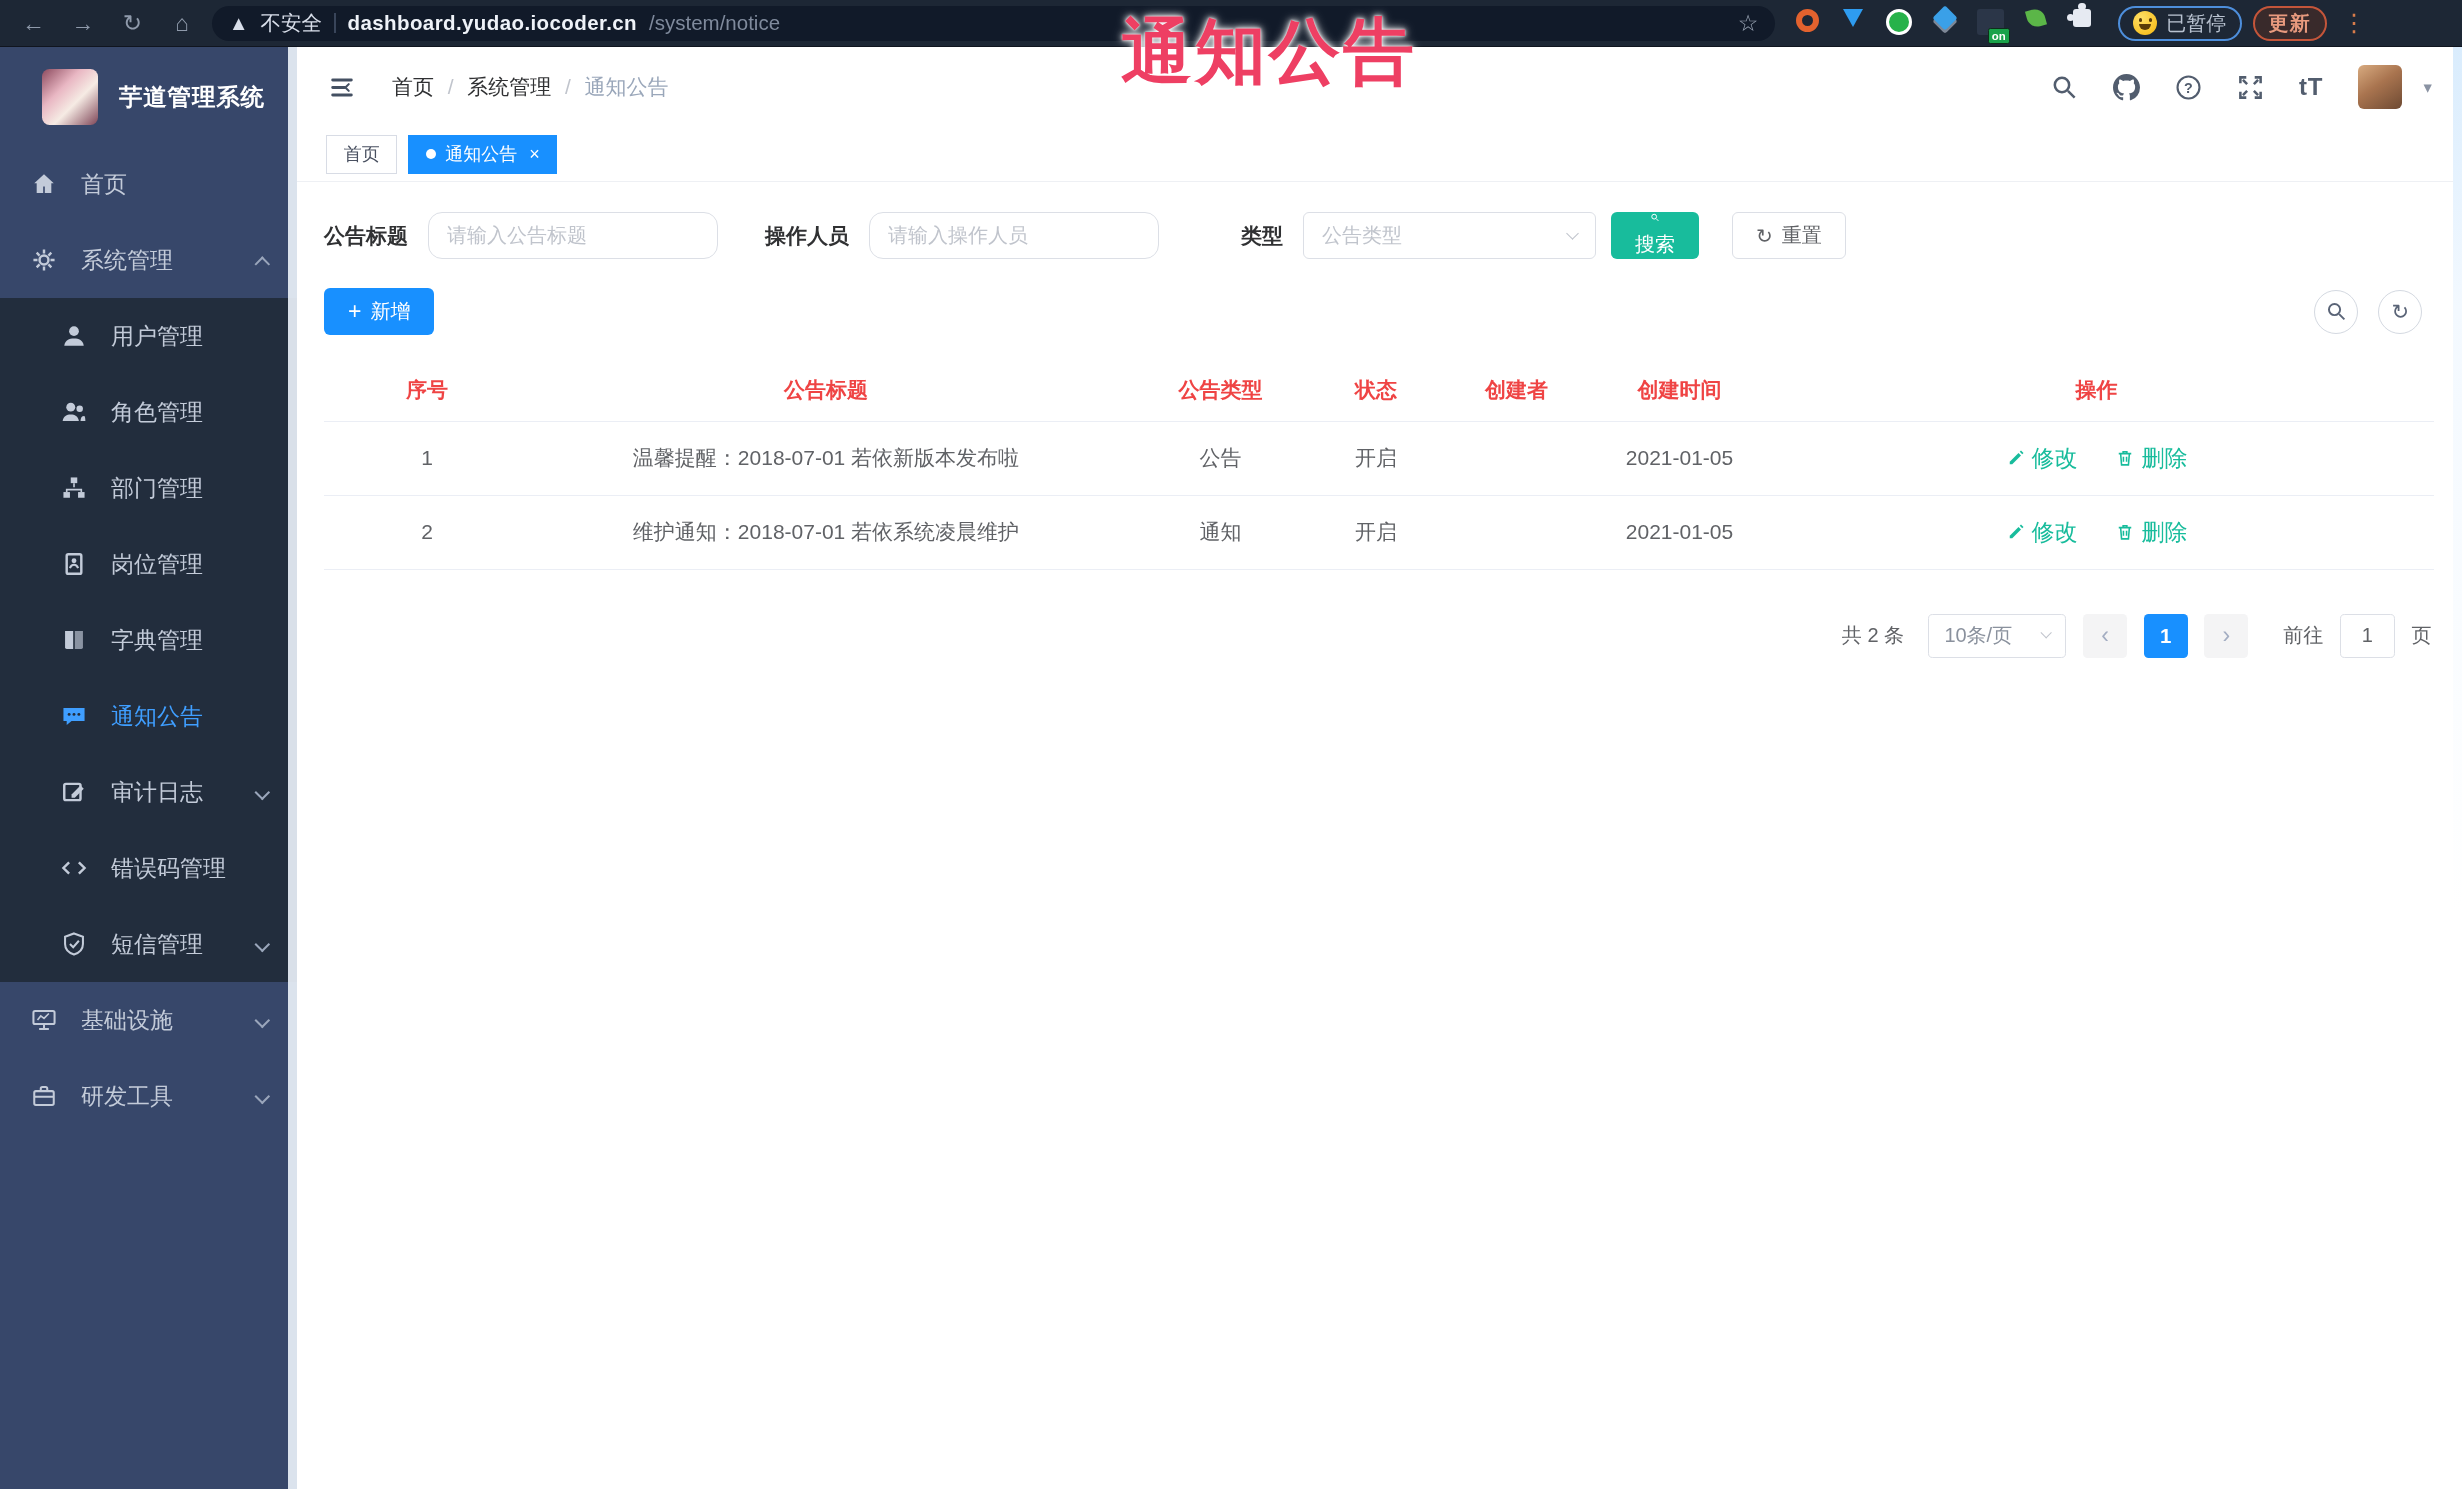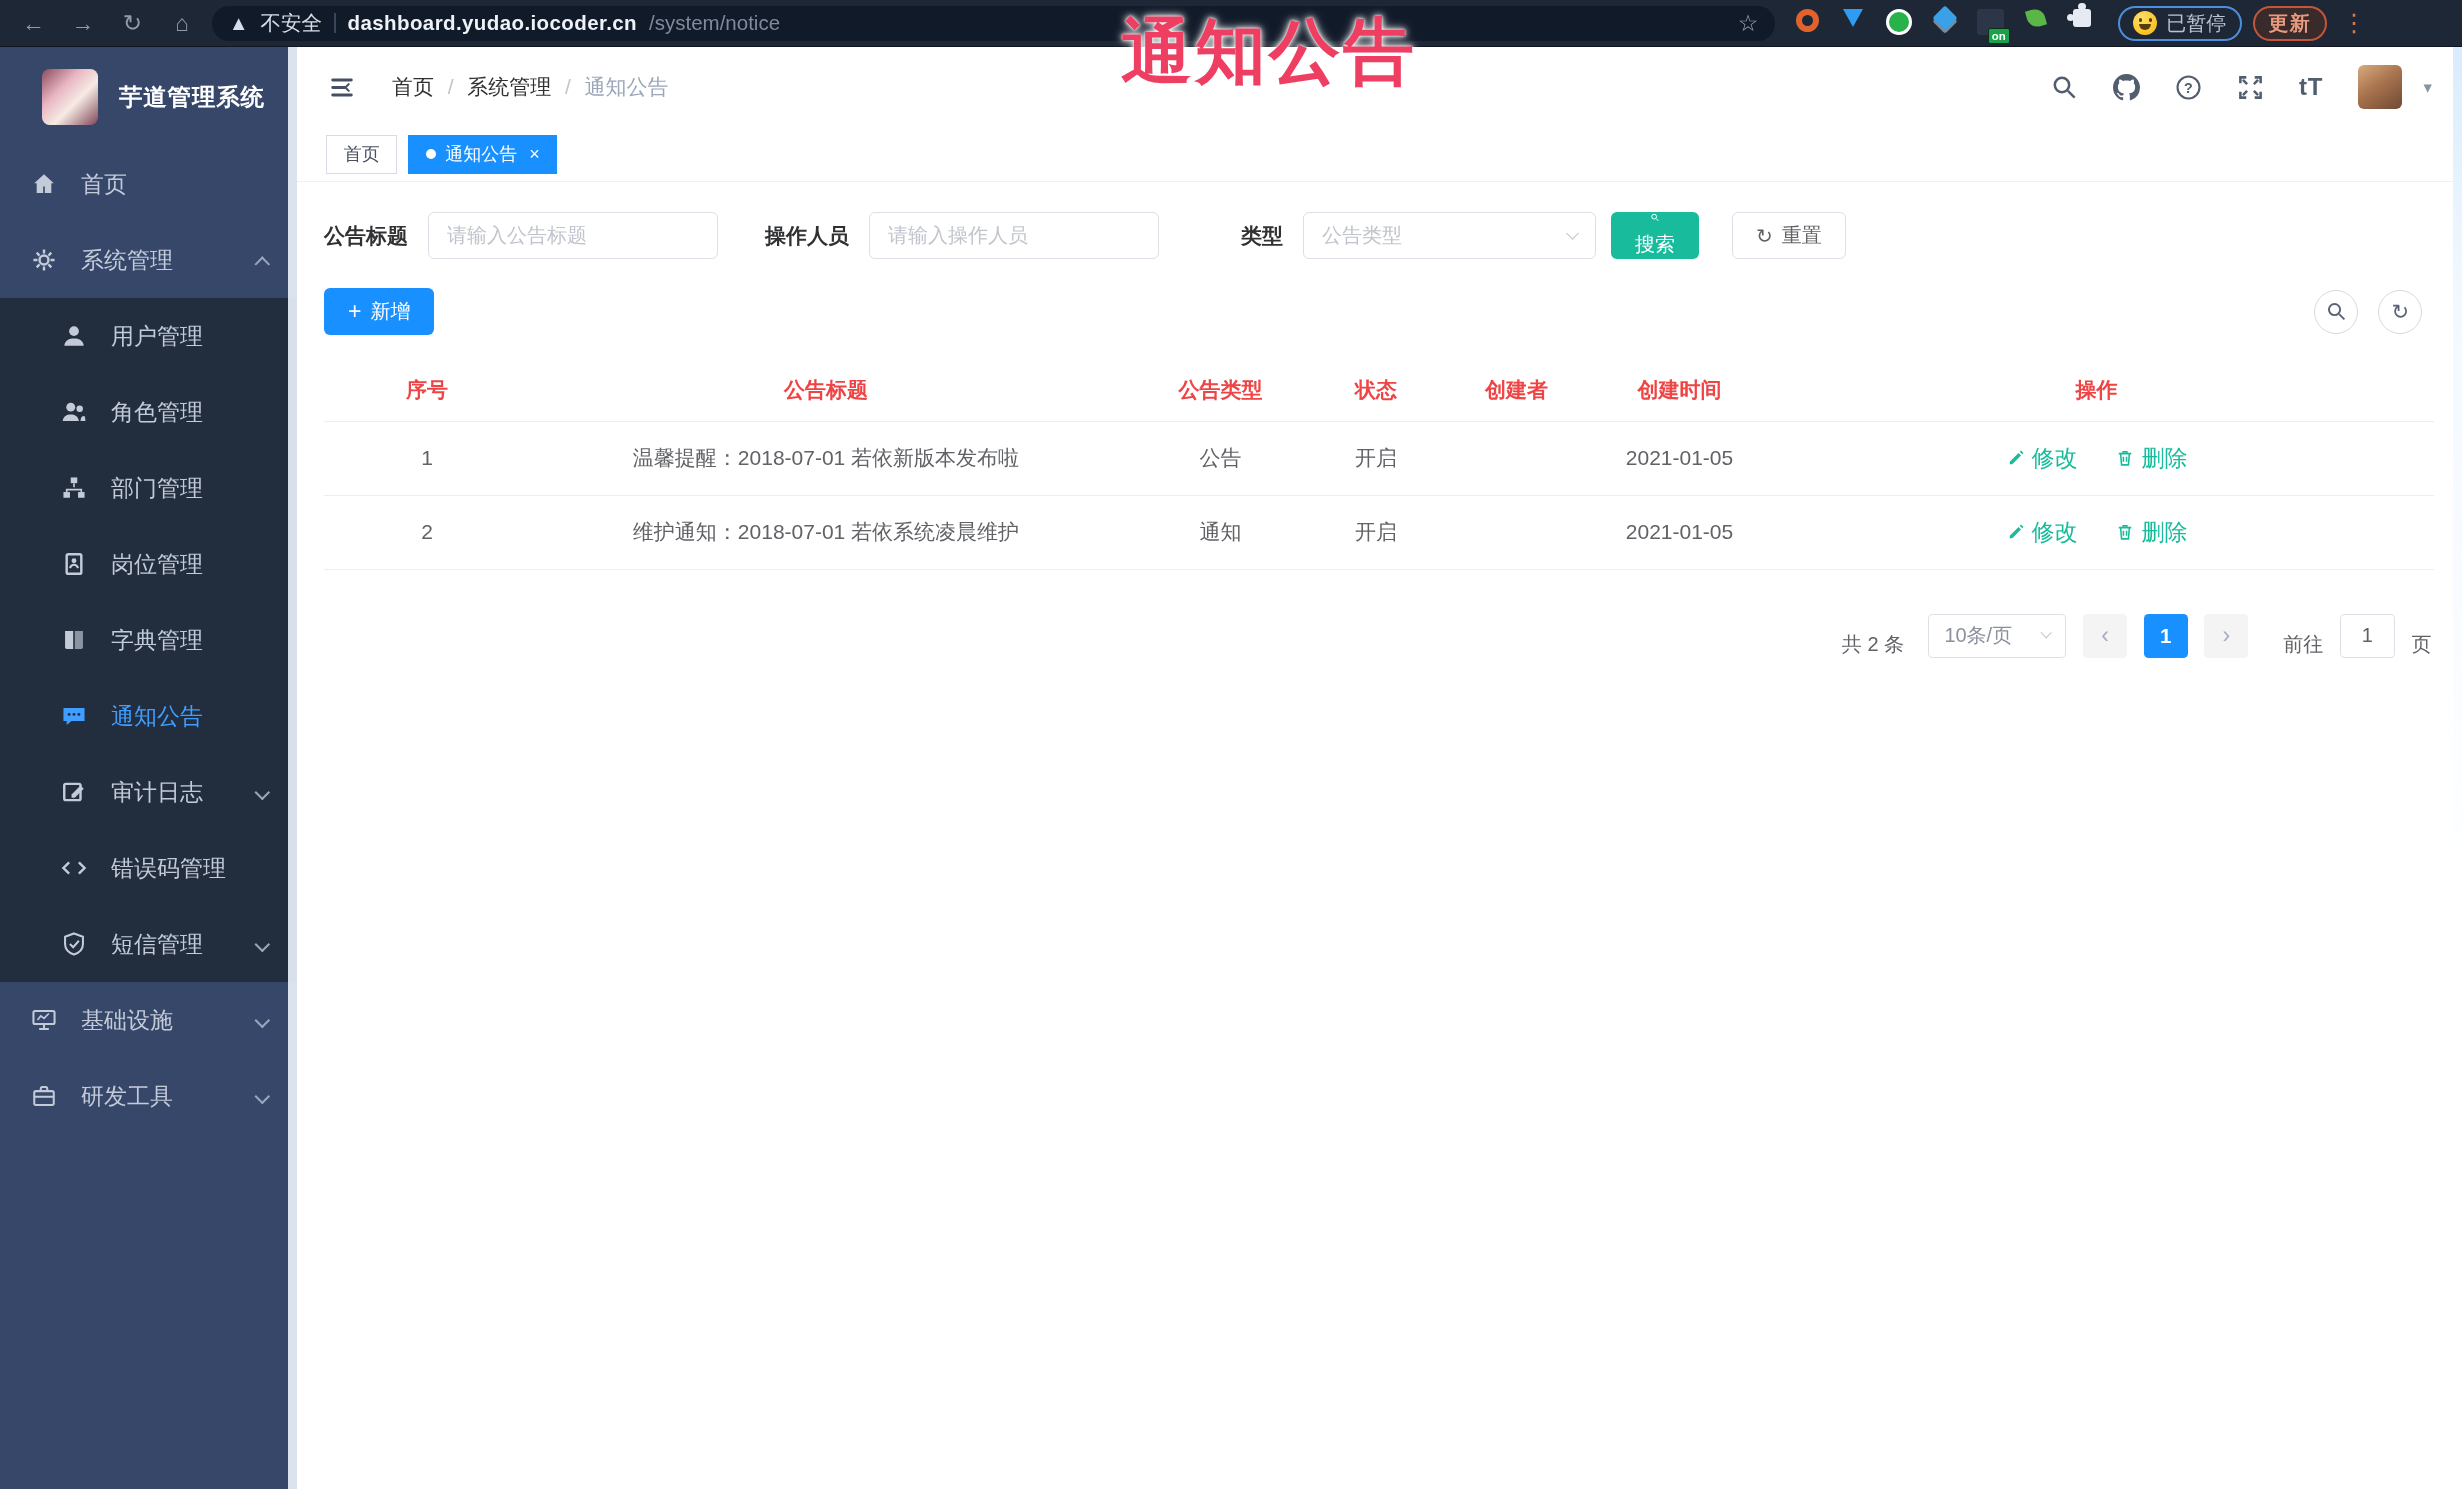--- a/index.html
+++ b/index.html
@@ -85,21 +85,21 @@
     background:#fff; color:#495060; font-size:18px; cursor:pointer; }
   .tab.active { background:#1890ff; border-color:#1890ff; color:#fff; }
   .tab .dot { width:10.6px; height:10.6px; border-radius:50%; background:#fff; margin-right:9px; }
   .tab .close { margin-left:12px; font-size:18px; }
 
   .content { padding:30px 29px 0 27px; }
 
   
   .filter-row { display:flex; align-items:center; font-size:21px; }
   .f-label { font-weight:bold; color:#303133; margin-right:20px; white-space:nowrap; }
-  .f-input { width:290px; height:47px; border:1.5px solid #dcdfe6; border-radius:6px; padding:0 18px;
+  .f-input { width:290px; height:47px; border:1.5px solid #dcdfe6; border-radius:14px; padding:0 18px;
     font-size:20px; color:#606266; font-family:inherit; outline:none; background:#fff; }
   .f-input::placeholder { color:#c0c4cc; }
   .gap { width:47px; }
   .f-select { width:293px; height:47px; border:1.5px solid #dcdfe6; border-radius:6px; padding:0 18px;
     display:flex; align-items:center; color:#c0c4cc; font-size:20px; background:#fff; }
   .f-select .chev { margin-left:auto; width:9px; height:9px; border-width:1.5px; color:#c0c4cc; }
   .btn { height:47px; border-radius:6px; display:inline-flex; align-items:center; justify-content:center;
     font-size:20px; padding:0 23px; cursor:pointer; border:1.5px solid transparent; gap:9px; white-space:nowrap; }
   .btn-search { background:#18bc9c; color:#fff; margin-left:15px;flex-direction:column; }
   .btn-reset { background:#fff; color:#606266; border-color:#dcdfe6; margin-left:33px; }
@@ -117,21 +117,21 @@
   
   table { margin-top:24px; width:100%; border-collapse:collapse; table-layout:fixed; }
   th { height:62px; font-size:21px; color:#ef4444; font-weight:bold; border-bottom:1.5px solid #ebeef5; text-align:center; }
   td { height:74px; font-size:21px; color:#606266; border-bottom:1.5px solid #ebeef5; text-align:center;
     overflow:hidden; white-space:nowrap; }
   .action-link { color:#18bc9c; display:inline-flex; align-items:center; gap:6px; cursor:pointer; font-size:23px; }
   .action-link + .action-link { margin-left:32px; }
   .action-link svg { width:20px; height:20px; }
 
   
-  .pagination { margin-top:44px; display:flex; align-items:flex-end; justify-content:flex-end; gap:16.7px;
+  .pagination { margin-top:44px; display:flex; align-items:center; justify-content:flex-end; gap:16.7px;
     font-size:20px; color:#606266; padding-right:1.5px; }
   .pg-select { width:138px; height:44px; border:1.5px solid #dcdfe6; border-radius:4.6px; display:flex; align-items:center;
     padding:0 15px; color:#8a919d; background:#fff; }
   .pg-select .chev { margin-left:auto; width:8.3px; height:8.3px; border-width:1.5px; color:#c0c4cc; }
   .pg-btn { width:44px; height:44px; border-radius:4.6px; background:#f4f4f5; color:#a3adc2; display:flex;
     align-items:center; justify-content:center; font-size:23px; cursor:pointer; }
   .pg-btn.current { background:#1890ff; color:#fff; font-weight:bold; font-size:20.5px; }
   .pg-goto-input { width:55px; height:44px; border:1.5px solid #dcdfe6; border-radius:4.6px; text-align:center;
     font-size:20px; color:#606266; outline:none; font-family:inherit; }
   .pg-total { margin-right:7.6px; }

